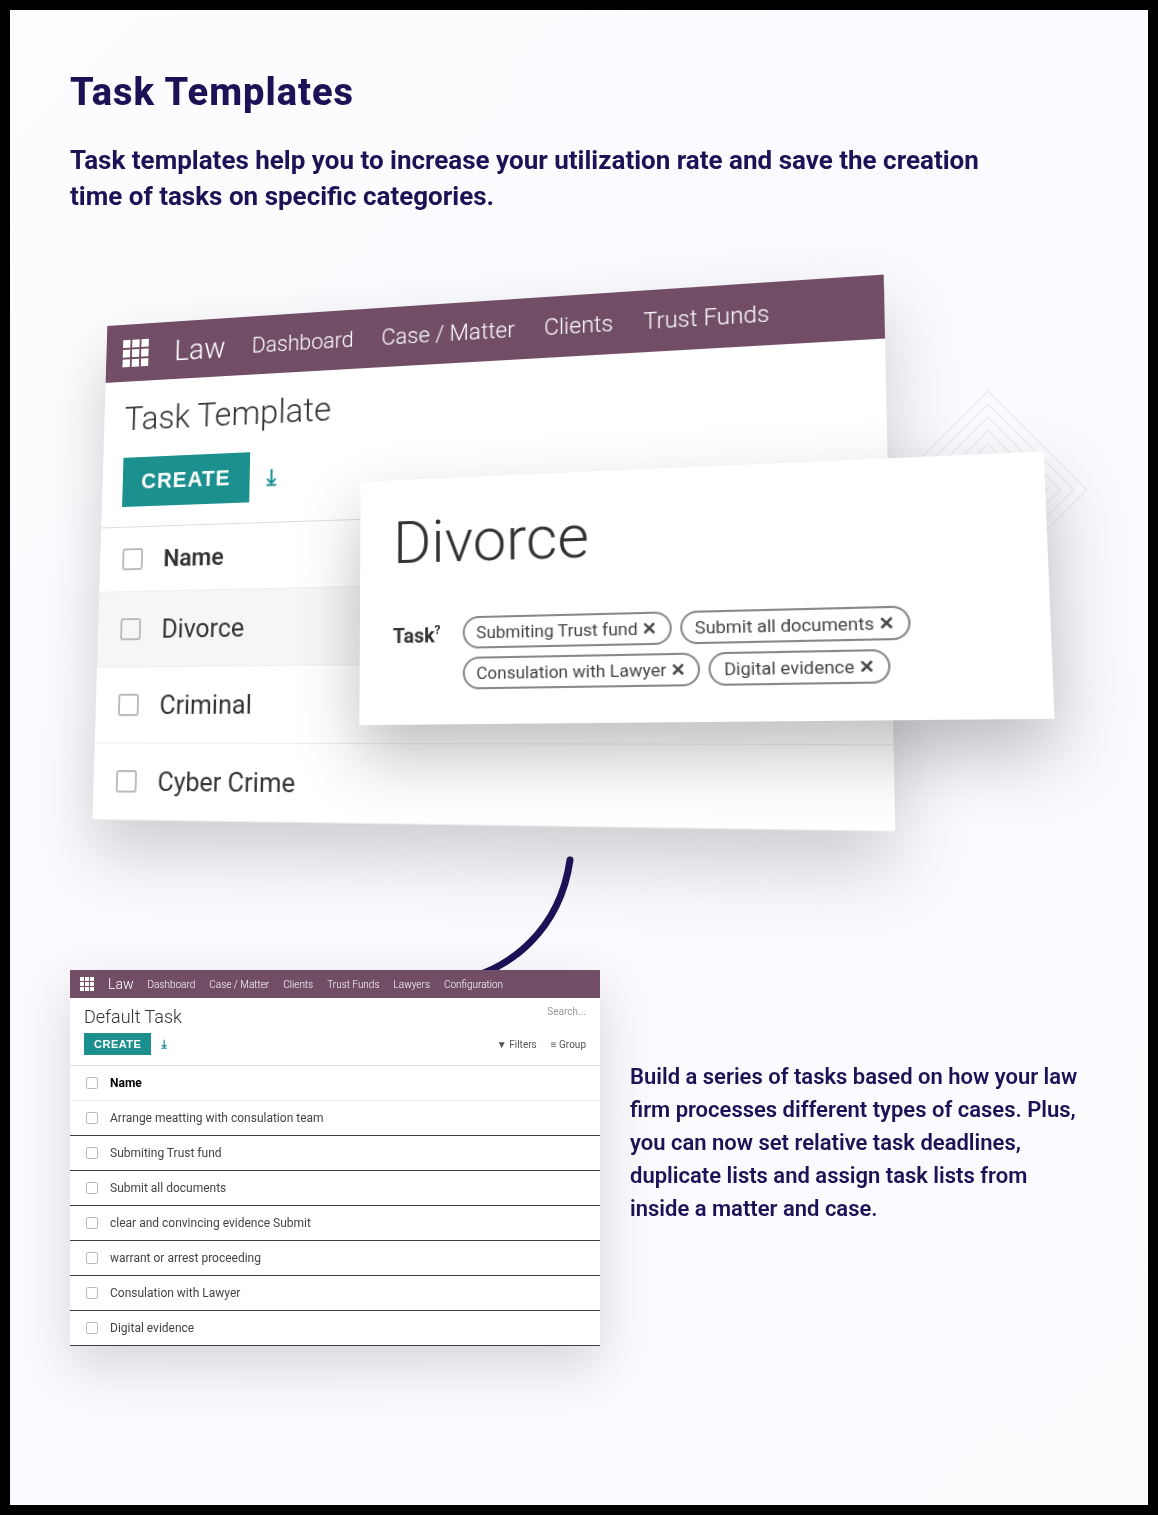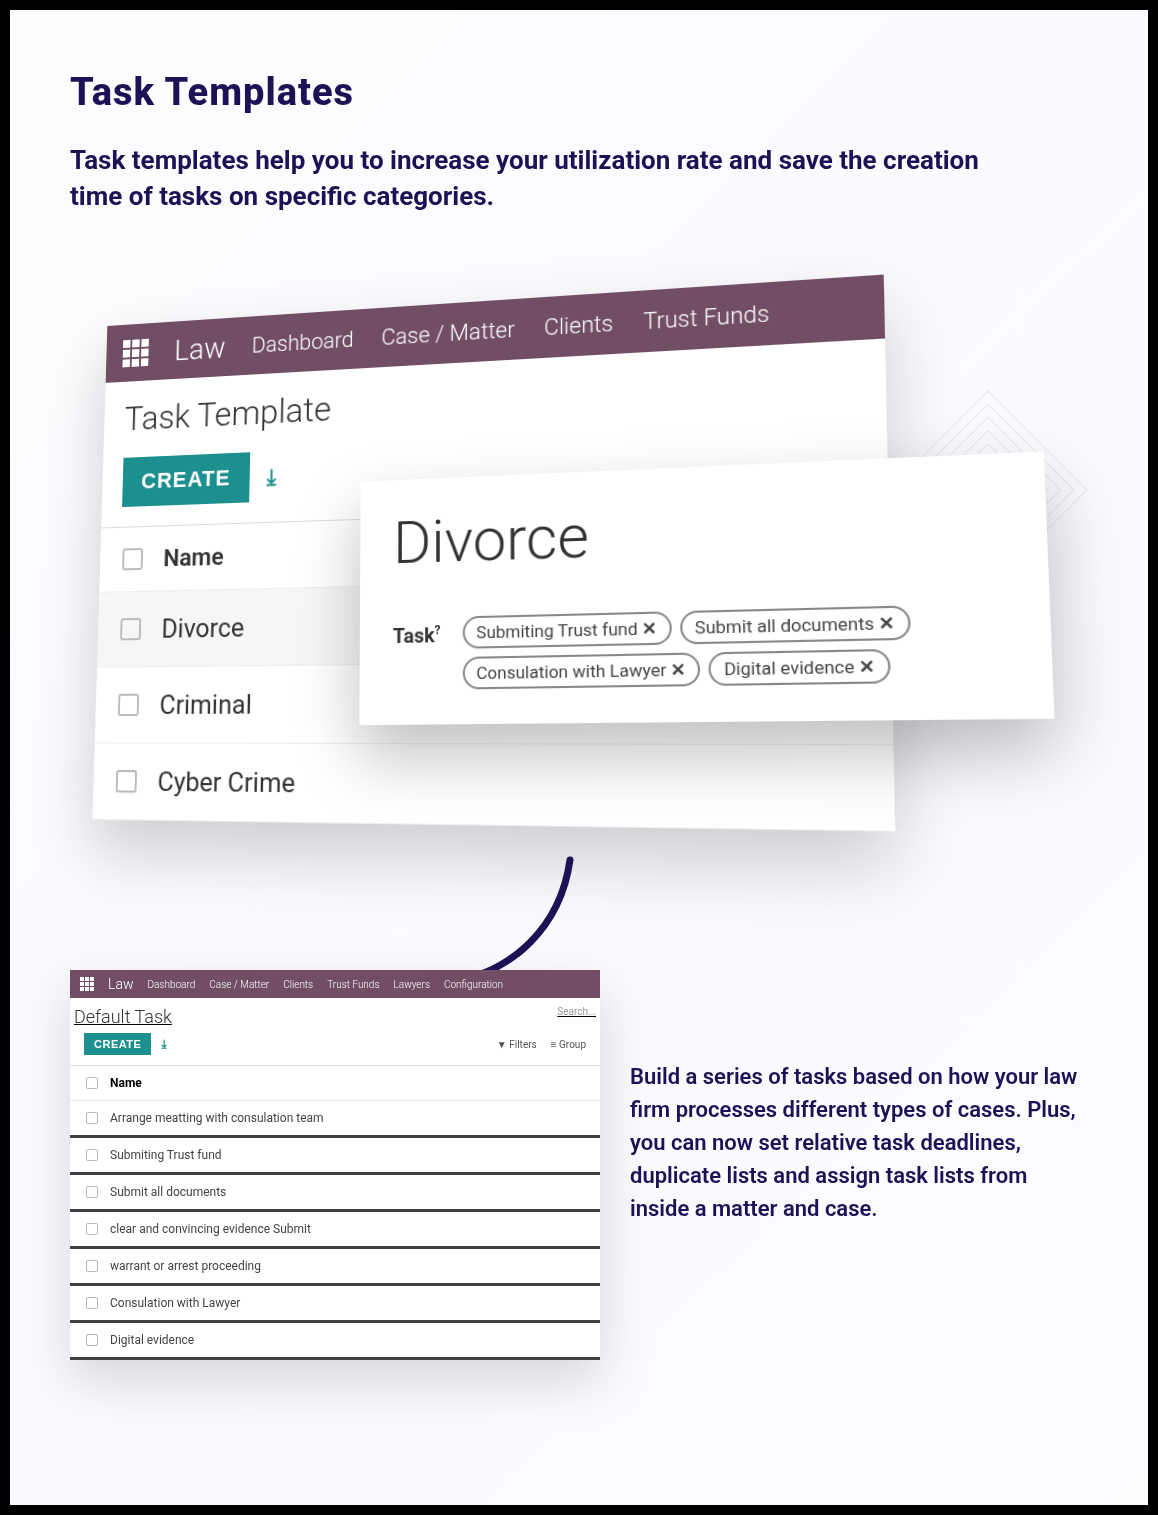--- a/index.html
+++ b/index.html
@@ -170,37 +170,36 @@
   width: 14px; height: 14px;
   display: grid; grid-template-columns: repeat(3,1fr); grid-template-rows: repeat(3,1fr); gap: 1px;
 }
 .small-grid span { background: #fff; }
 .small-name { font-size: 14px; font-weight: 300; }
 .small-nav { font-size: 10px; font-weight: 300; }
 .small-header {
   display: flex;
   justify-content: space-between;
   align-items: flex-start;
-  padding: 8px 4px 0;
-  text-decoration: underline;
+  padding: 8px 14px 0;
 }
 .small-title { font-size: 18px; color: #333; font-weight: 300; }
 .small-search { font-size: 10px; color: #999; margin-left: 11px; }
 .small-toolbar {
   display: flex; align-items: center; justify-content: space-between;
   padding: 6px 14px 10px;
   border-bottom: 1px solid #ddd;
 }
 .small-left { display: flex; align-items: center; gap: 10px; }
 .small-create { background: #1c8f8f; color: #fff; font-size: 11px; font-weight: 700; padding: 5px 10px; border: none; letter-spacing: 0.5px; }
 .small-dl { color: #1c8f8f; font-size: 12px; font-weight: bold; }
 .small-right { display: flex; gap: 14px; font-size: 10px; color: #555; justify-content: flex-end; }
 .small-thead { display: flex; align-items: center; gap: 12px; padding: 10px 16px; font-size: 12px; font-weight: 700; border-bottom: 1px solid #eee; }
 .small-chk { width: 12px; height: 12px; border: 1.5px solid #bbb; border-radius: 2px; }
-.small-row { display: flex; align-items: center; gap: 12px; padding: 10px 16px; font-size: 12px; color: #444; border-bottom: 3px solid #404040; }
+.small-row { display: flex; align-items: center; gap: 12px; padding: 10px 16px; font-size: 12px; color: #444; border-bottom: 1px solid #404040; }
 
 
 .arrow {
   position: absolute;
   top: 840px;
   left: 320px;
   width: 300px;
   height: 280px;
   pointer-events: none;
 }

